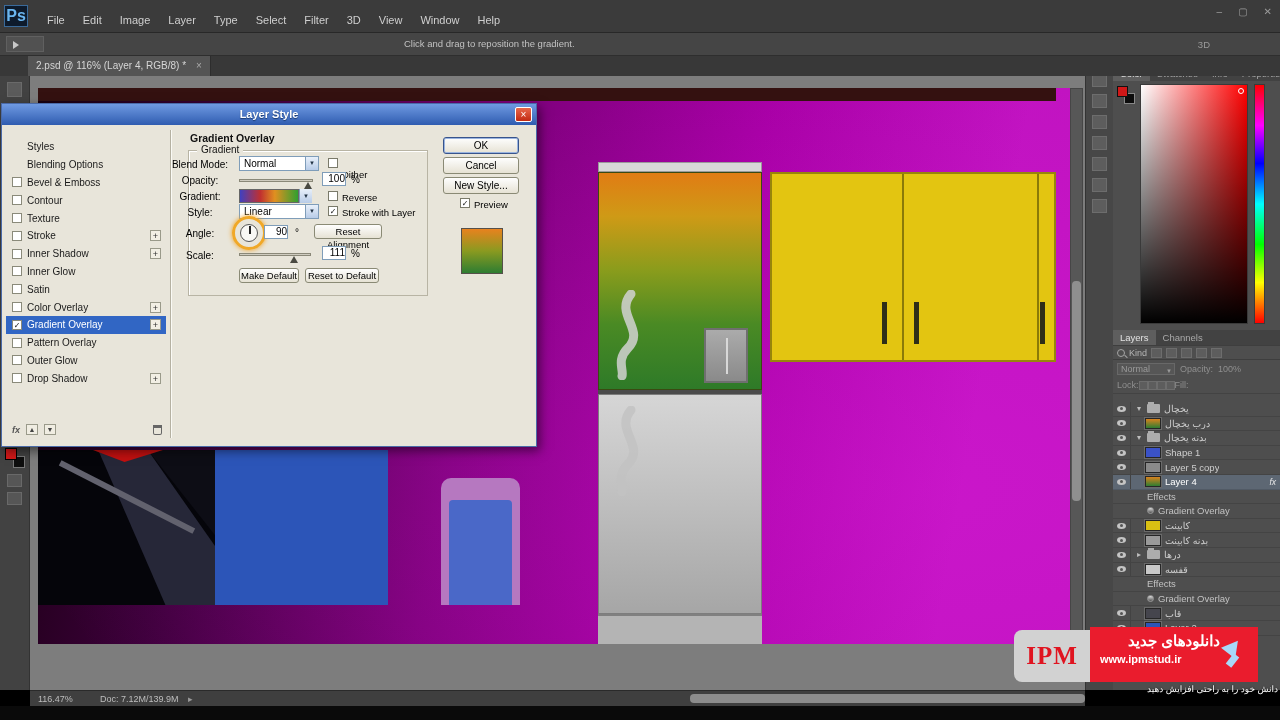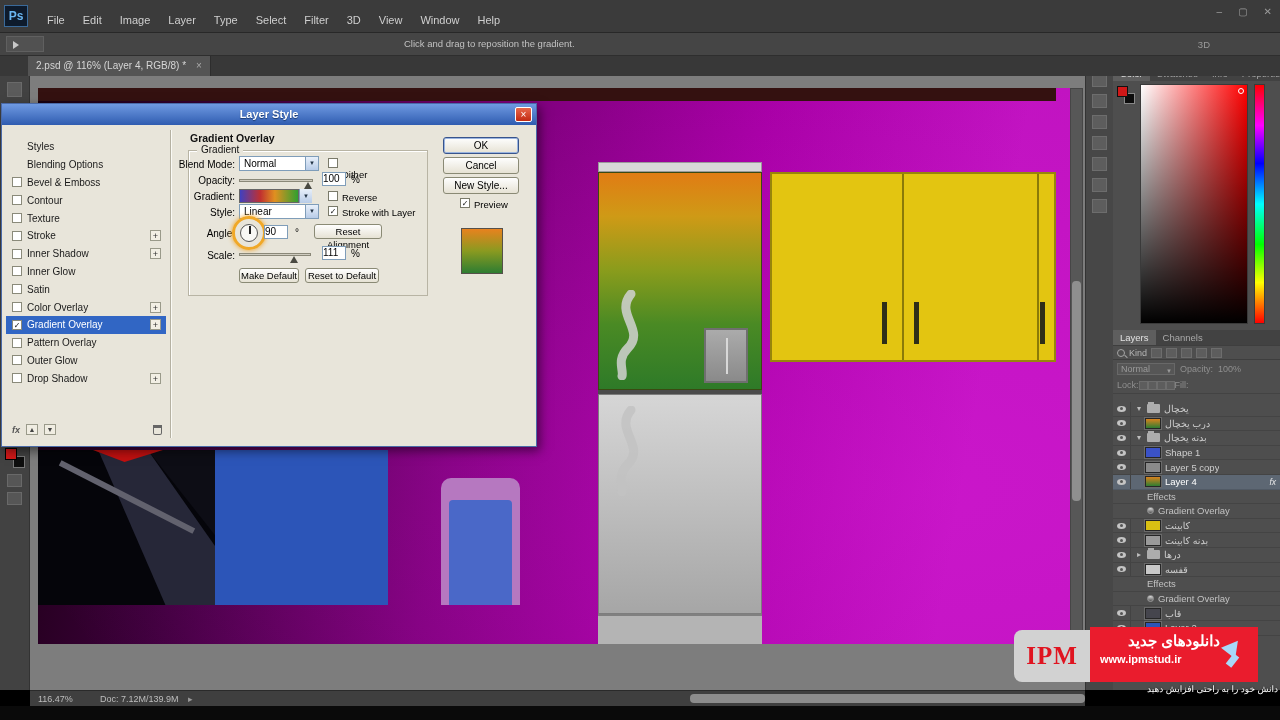--- a/index.html
+++ b/index.html
@@ -1,21 +1,21 @@
 <!DOCTYPE html>
 <html><head>
 <meta charset="utf-8">
 <style>
   * { margin:0; padding:0; box-sizing:border-box; }
   body { font-family:"Liberation Sans", sans-serif; background:#222; }
   .screen { position:relative; width:1280px; height:720px; background:#000; overflow:hidden; font-size:11px; color:#ccc; }
 
   
   .menubar { position:absolute; top:0; left:0; right:0; height:33px; background:#3b3b3b; border-bottom:1px solid #282828; display:flex; align-items:center; padding-left:4px; z-index:5; }
-  .ps-logo { width:24px; height:22px; background:#0e1b2c; color:#6ab6f0; border:1px solid #3a6a9a; font-weight:bold; font-size:12px; display:flex; align-items:center; justify-content:center; margin-right:10px; }
+  .ps-logo { width:24px; height:22px; background:#0e1b2c; color:#6ab6f0; border:1px solid #3a6a9a; font-weight:bold; font-size:16px; display:flex; align-items:center; justify-content:center; margin-right:10px; }
   .menu-item { padding:0 9px; font-size:11px; color:#cfcfcf; height:100%; display:flex; align-items:center; cursor:default;margin-top:8px; }
   .win-controls { position:absolute; right:8px; top:6px; display:flex; gap:16px; color:#9a9a9a; font-size:10px; }
 
   
   .options-bar { position:absolute; top:33px; left:0; right:0; height:23px; background:#454545; border-bottom:1px solid #2e2e2e; z-index:5; }
   .ob-chip { position:absolute; left:6px; top:3px; width:38px; height:16px; background:#515151; border:1px solid #606060; }
   .ob-chip::after { content:""; position:absolute; left:6px; top:4px; width:0; height:0; border-left:6px solid #c8c8c8; border-top:4px solid transparent; border-bottom:4px solid transparent; }
   .hint { position:absolute; left:404px; top:5px; font-size:9.5px; color:#c2c2c2; }
   .ob-right { position:absolute; right:70px; top:6px; font-size:9.5px; color:#9a9a9a; }
 
@@ -136,28 +136,28 @@
   .on { background:#3166c4; }
   .on .lsl { color:#fff; }
   .ls-sep { position:absolute; left:168px; top:26px; bottom:8px; border-left:1px solid #b5b1a2; box-shadow:1px 0 0 #fafaf5; }
   .ls-foot { position:absolute; left:10px; top:320px; width:150px; display:flex; align-items:center; gap:6px; color:#555; font-size:9px; }
   .mini-box { width:12px; height:11px; border:1px solid #9a9a8a; background:#f0ede2; text-align:center; line-height:10px; font-size:7px; color:#444; }
   .trash { width:9px; height:10px; border:1px solid #666; border-top:3px solid #666; border-radius:0 0 2px 2px; margin-left:auto; }
 
   .dlg-heading { position:absolute; left:188px; top:28px; font-size:10.5px; font-weight:bold; color:#111; }
   .gbox { position:absolute; left:186px; top:46px; width:240px; height:146px; border:1px solid #b8b4a4; box-shadow:inset 1px 1px 0 #fff; }
   .gbox-legend { position:absolute; left:8px; top:-7px; background:#e8e5da; padding:0 4px; font-size:10px; color:#111; }
-  .flabel { position:absolute; left:163px; width:70px; font-size:10px; color:#000; text-align:right; }
+  .flabel { position:absolute; left:163px; width:70px; font-size:10px; color:#000; text-align:center; }
   .dd { position:absolute; height:15px; background:#fff; border:1px solid #7f9db9; font-size:10px; color:#000; line-height:13px; padding:0 4px; }
   .dda { position:absolute; right:0; top:0; width:13px; height:13px; background:linear-gradient(180deg,#e8f0fa,#b8cce8); border-left:1px solid #7f9db9; font-size:6px; text-align:center; line-height:13px; color:#234; }
   .cbx { position:absolute; width:10px; height:10px; background:#fff; border:1px solid #7a7a6a; font-size:8px; line-height:9px; text-align:center; color:#111; }
   .cblab { position:absolute; font-size:9.5px; color:#000; white-space:nowrap; }
   .slider { position:absolute; height:3px; background:#cfccc0; border:1px solid #8a8878; }
   .sthumb { position:absolute; top:2px; width:0; height:0; border-left:4px solid transparent; border-right:4px solid transparent; border-bottom:7px solid #4a4a42; }
-  .vbox { position:absolute; width:24px; height:14px; background:#fff; border:1px solid #7f9db9; font-size:10px; color:#000; text-align:left; line-height:12px; }
+  .vbox { position:absolute; width:24px; height:14px; background:#fff; border:1px solid #7f9db9; font-size:10px; color:#000; text-align:right; line-height:12px; }
   .unit { position:absolute; font-size:10px; color:#000; }
   .dial { position:absolute; left:238px; top:120px; width:18px; height:18px; border:1px solid #555; border-radius:50%; background:#f8f8f5; }
   .needle { position:absolute; left:8px; top:1px; width:2px; height:8px; background:#222; }
   .hl-ring { position:absolute; left:230px; top:112px; width:34px; height:34px; border:3px solid #f0a828; border-radius:50%; box-shadow:0 0 5px #f0a020; }
   .xpbtn { position:absolute; background:linear-gradient(180deg,#fefefe,#e6e2d4); border:1px solid #8a8a75; border-radius:3px; font-size:9.5px; color:#000; text-align:center; }
   .xpbtn.big { width:76px; height:17px; line-height:15px; left:441px; font-size:10px; }
   .xpbtn.focus { border:1px solid #38548c; box-shadow:inset 0 0 0 1px #9ab4e0; }
   .preview-swatch { position:absolute; left:459px; top:124px; width:42px; height:46px; border:1px solid #55504a; background:linear-gradient(180deg,#e8821e 0%,#8a9a20 50%,#2e7d32 100%); }
   .gswatch { position:absolute; left:237px; top:85px; width:60px; height:14px; border:1px solid #666;
     background:linear-gradient(90deg,#4040c0 0%,#c03030 35%,#e09020 60%,#30a030 100%); }

